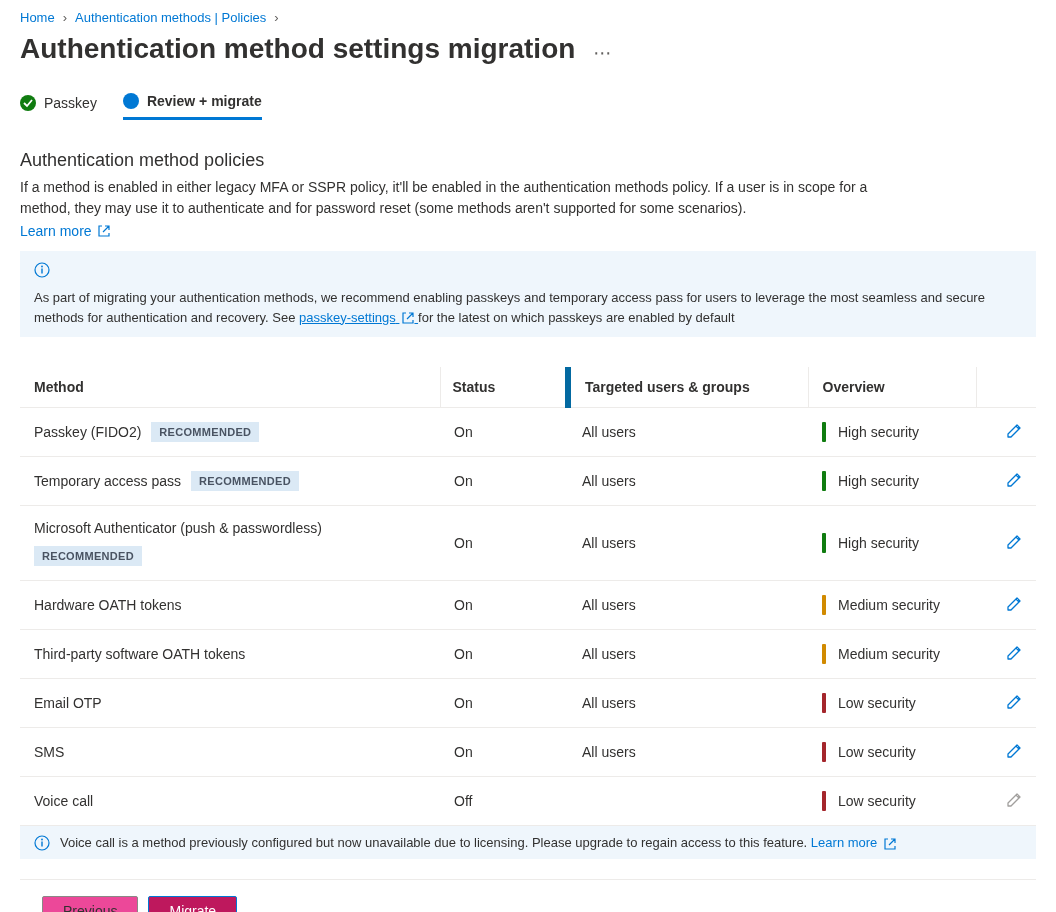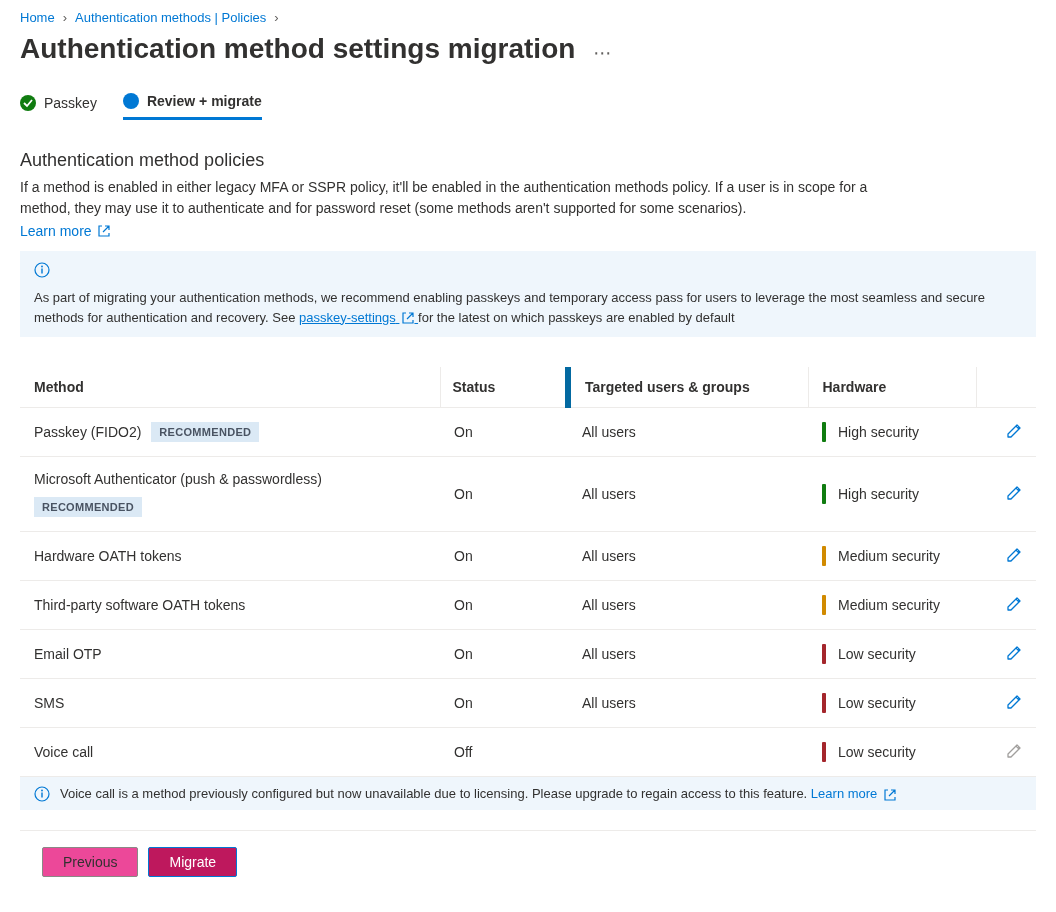--- a/index.html
+++ b/index.html
@@ -261,29 +261,48 @@
   </div>
 </div>
 
 
 <table class="method-table">
   <thead>
     <tr>
       <th class="col-method">Method</th>
       <th class="col-status">Status</th>
       <th class="col-target">Targeted users &amp; groups</th>
-      <th class="col-security">Hardware</th>
+      <th class="col-security">Overview</th>
       <th class="col-action"></th>
     </tr>
   </thead>
   <tbody id="methods-tbody">
       <tr>
         <td>
           <div class="method-name-cell">
             <span>Passkey (FIDO2)</span>
+            <span class="badge">RECOMMENDED</span>
+          </div>
+        </td>
+        <td>On</td>
+        <td>All users</td>
+        <td>
+          <div class="security-cell">
+            <span class="sec-bar sec-high"></span>
+            <span>High security</span>
+          </div>
+        </td>
+        <td class="action-cell"><span class="edit-icon"><svg width="16" height="16" viewBox="0 0 16 16">
+              <path d="M11 2l3 3-9 9H2v-3l9-9z M10 3l3 3" stroke="currentColor" stroke-width="1.3" fill="none" stroke-linejoin="round"></path>
+            </svg></span></td>
+      </tr>
+      <tr>
+        <td>
+          <div class="method-name-cell">
+            <span>Temporary access pass</span>
             <span class="badge">RECOMMENDED</span>
           </div>
         </td>
         <td>On</td>
         <td>All users</td>
         <td>
           <div class="security-cell">
             <span class="sec-bar sec-high"></span>
             <span>High security</span>
           </div>

